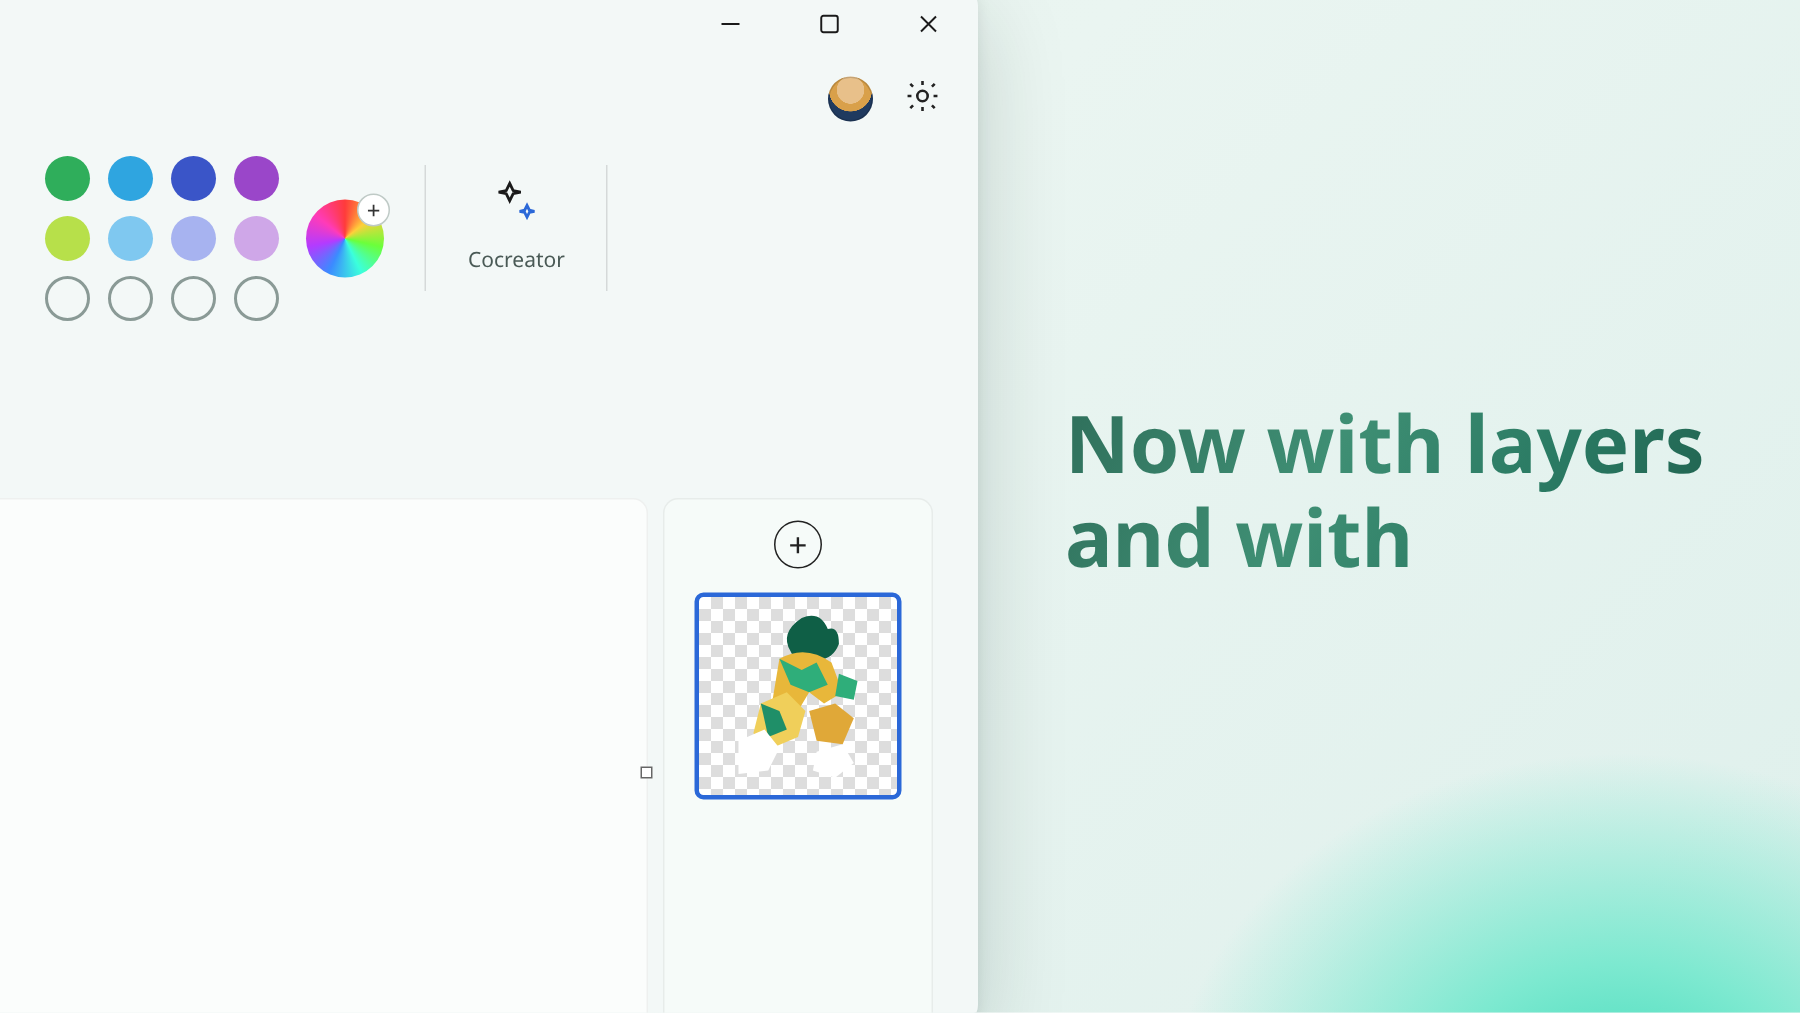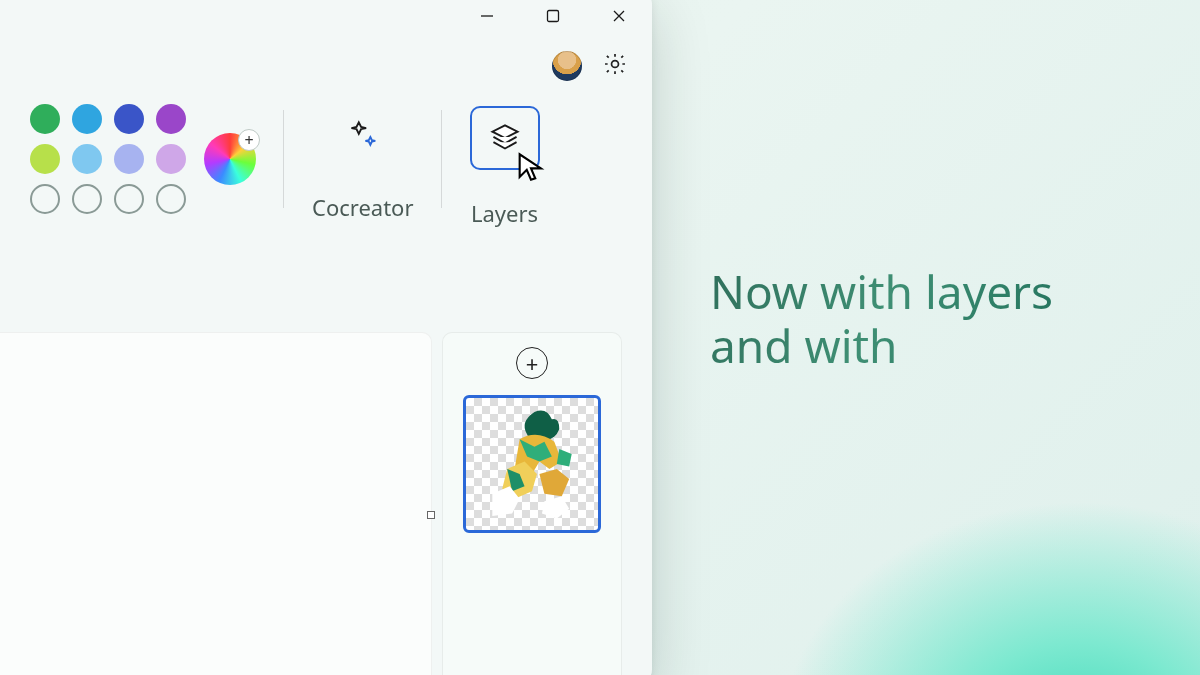--- a/index.html
+++ b/index.html
@@ -63,21 +63,21 @@
   .ribbon-group {
     display: flex; flex-direction: column; align-items: center; justify-content: flex-start;
     padding: 0 28px;
     position: relative;
   }
   .sep::after {
     content: "";
     position: absolute; right: 0; top: 6px; bottom: 20px;
     width: 1px; background: rgba(0,0,0,0.12);
   }
-  .group-label { margin-top: 28px; font-size: 22px; color: #4a5a56; }
+  .group-label { margin-top: 0; font-size: 14px; color: #4a5a56; }
 
   
   .colors-block { display: flex; align-items: center; gap: 18px; }
   .swatch-grid { display: grid; grid-template-columns: repeat(4, 30px); grid-auto-rows: 30px; gap: 10px 12px; }
   .sw { width: 30px; height: 30px; border-radius: 50%; }
   .sw.empty { background: transparent; border: 2px solid #8a9a96; }
   .sw[data-color] { background: var(--c); }
   .color-wheel {
     width: 52px; height: 52px; border-radius: 50%; position: relative;
     background: conic-gradient(#ff3b3b,#ffcf3b,#6bff3b,#3bffdc,#3b8bff,#b33bff,#ff3bb8,#ff3b3b);
@@ -134,21 +134,21 @@
     position: relative; overflow:hidden;
   }
   .player {
     position:absolute; inset:4px;
   }
   .player svg { width:100%; height:100%; }
 
   
   .headline {
     position: absolute; left: 710px; top: 264px; right: 60px;
-    font-size: 46px; line-height: 1.18; font-weight: 400;
+    font-size: 53px; line-height: 1.18; font-weight: 700;
     background: linear-gradient(120deg,#2f6f5b 0%, #3f8f74 40%, #2a7a63 70%, #1f5e4c 100%);
     -webkit-background-clip: text; background-clip: text; color: transparent;
   }
 </style>
 </head>
 <body>
 
 <div class="headline">
   <span>Now with layers</span><br>
   <span>and with</span>
@@ -211,35 +211,20 @@
     <div class="ribbon-group sep">
       <div class="cc-icon">
         <svg width="42" height="42" viewBox="0 0 40 40">
           <path d="M16 6 l2.2 4.5 4.8 1 -4.8 1 L16 17 l-2.2-4.5 -4.8-1 4.8-1 Z"></path>
           <path d="M27 20 l1.5 3 3.2 .7 -3.2 .7 -1.5 3 -1.5-3 -3.2-.7 3.2-.7 Z" stroke="#2b68d8"></path>
         </svg>
       </div>
       <div class="group-label">Cocreator</div>
     </div>
 
-    <div class="ribbon-group">
-      <div class="layers-btn">
-        <svg width="42" height="42" viewBox="0 0 40 40">
-          <path d="M20 8 L32 14 L20 20 L8 14 Z"></path>
-          <path d="M9 19 L20 25 L31 19"></path>
-          <path d="M9 24 L20 30 L31 24"></path>
-        </svg>
-        <div class="cursor">
-          <svg viewBox="0 0 24 24">
-              <path d="M4 3 L4 19 L9 14 L12 21 L15 20 L12 13 L19 13 Z"></path>
-            </svg>
-        </div>
-      </div>
-      <div class="group-label">Layers</div>
-    </div>
 
   </div>
 
   <div class="canvas-area">
     <div class="handle"></div>
   </div>
 
   <div class="layers-panel">
     <div class="add-layer">
       <span>+</span>

